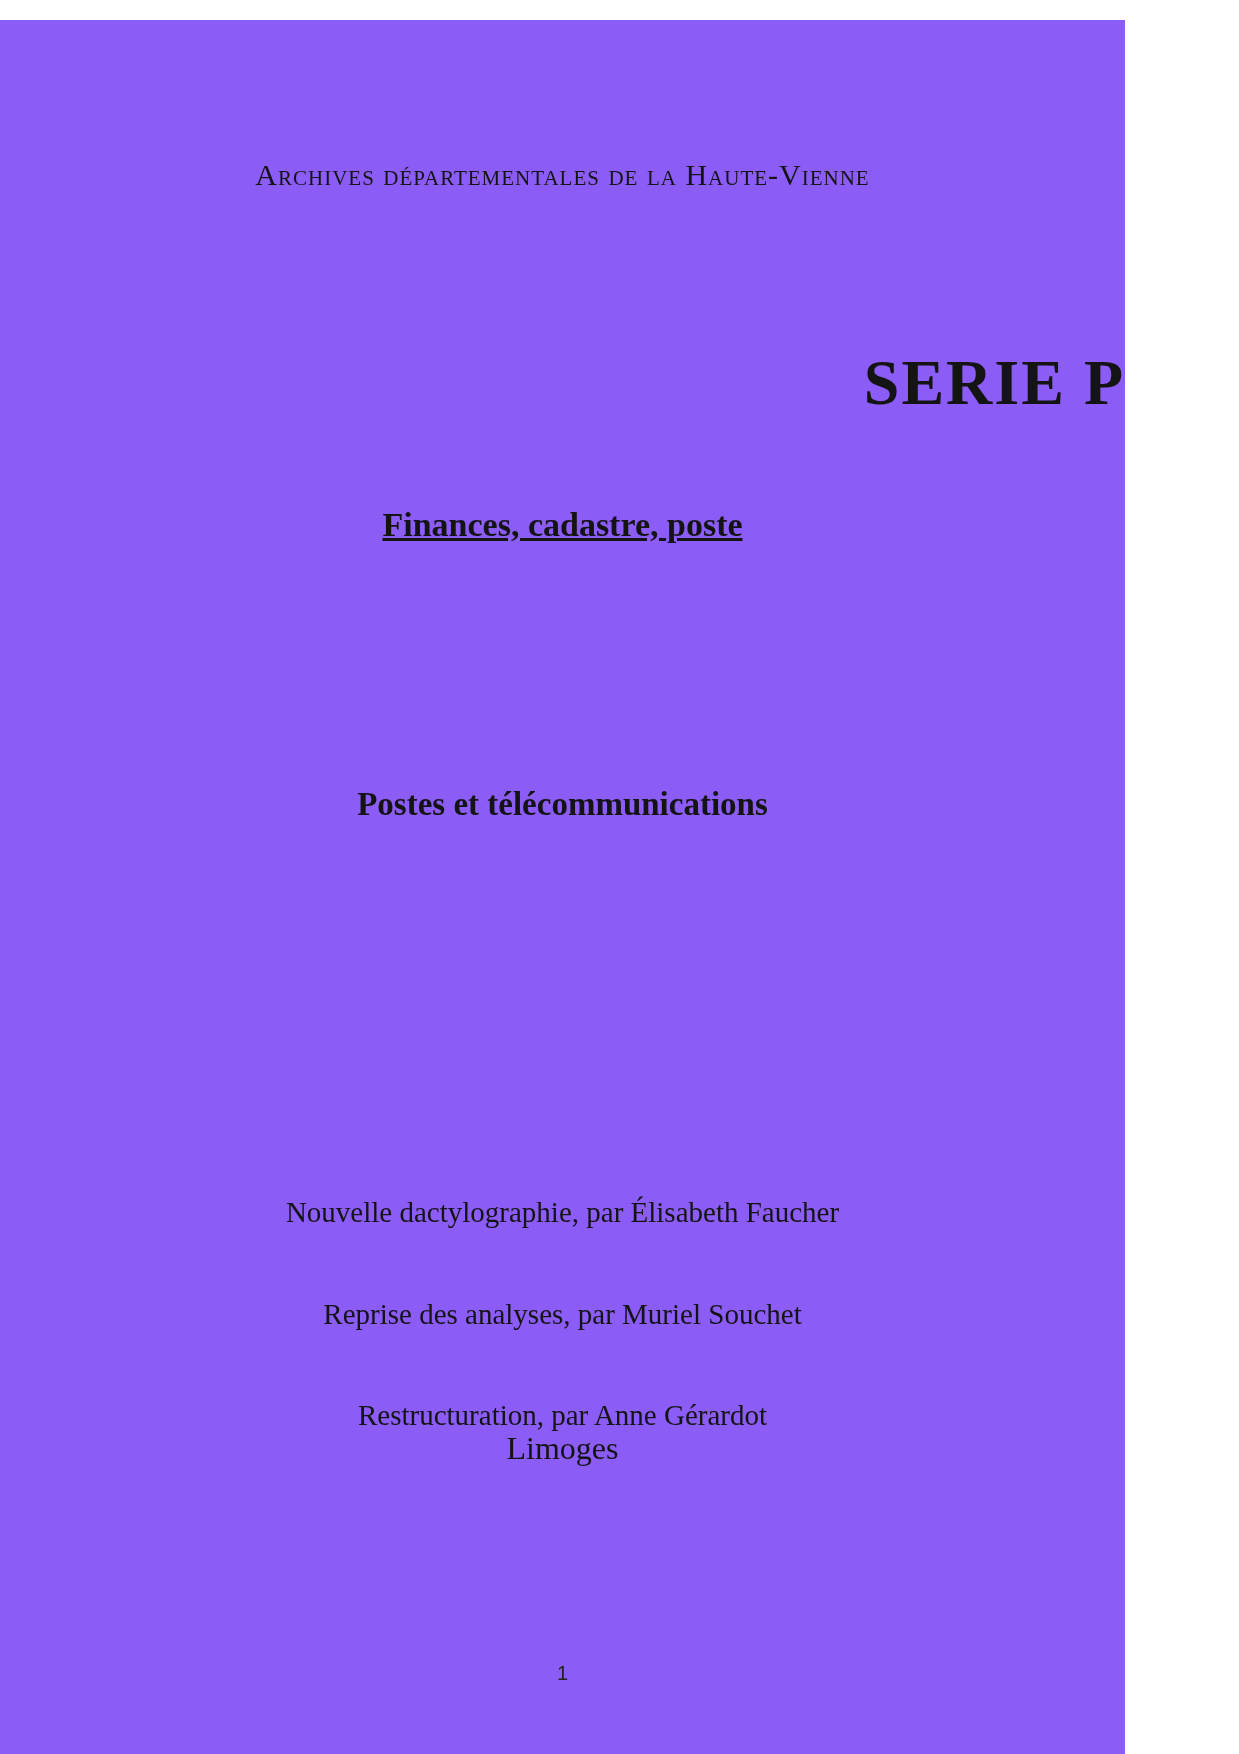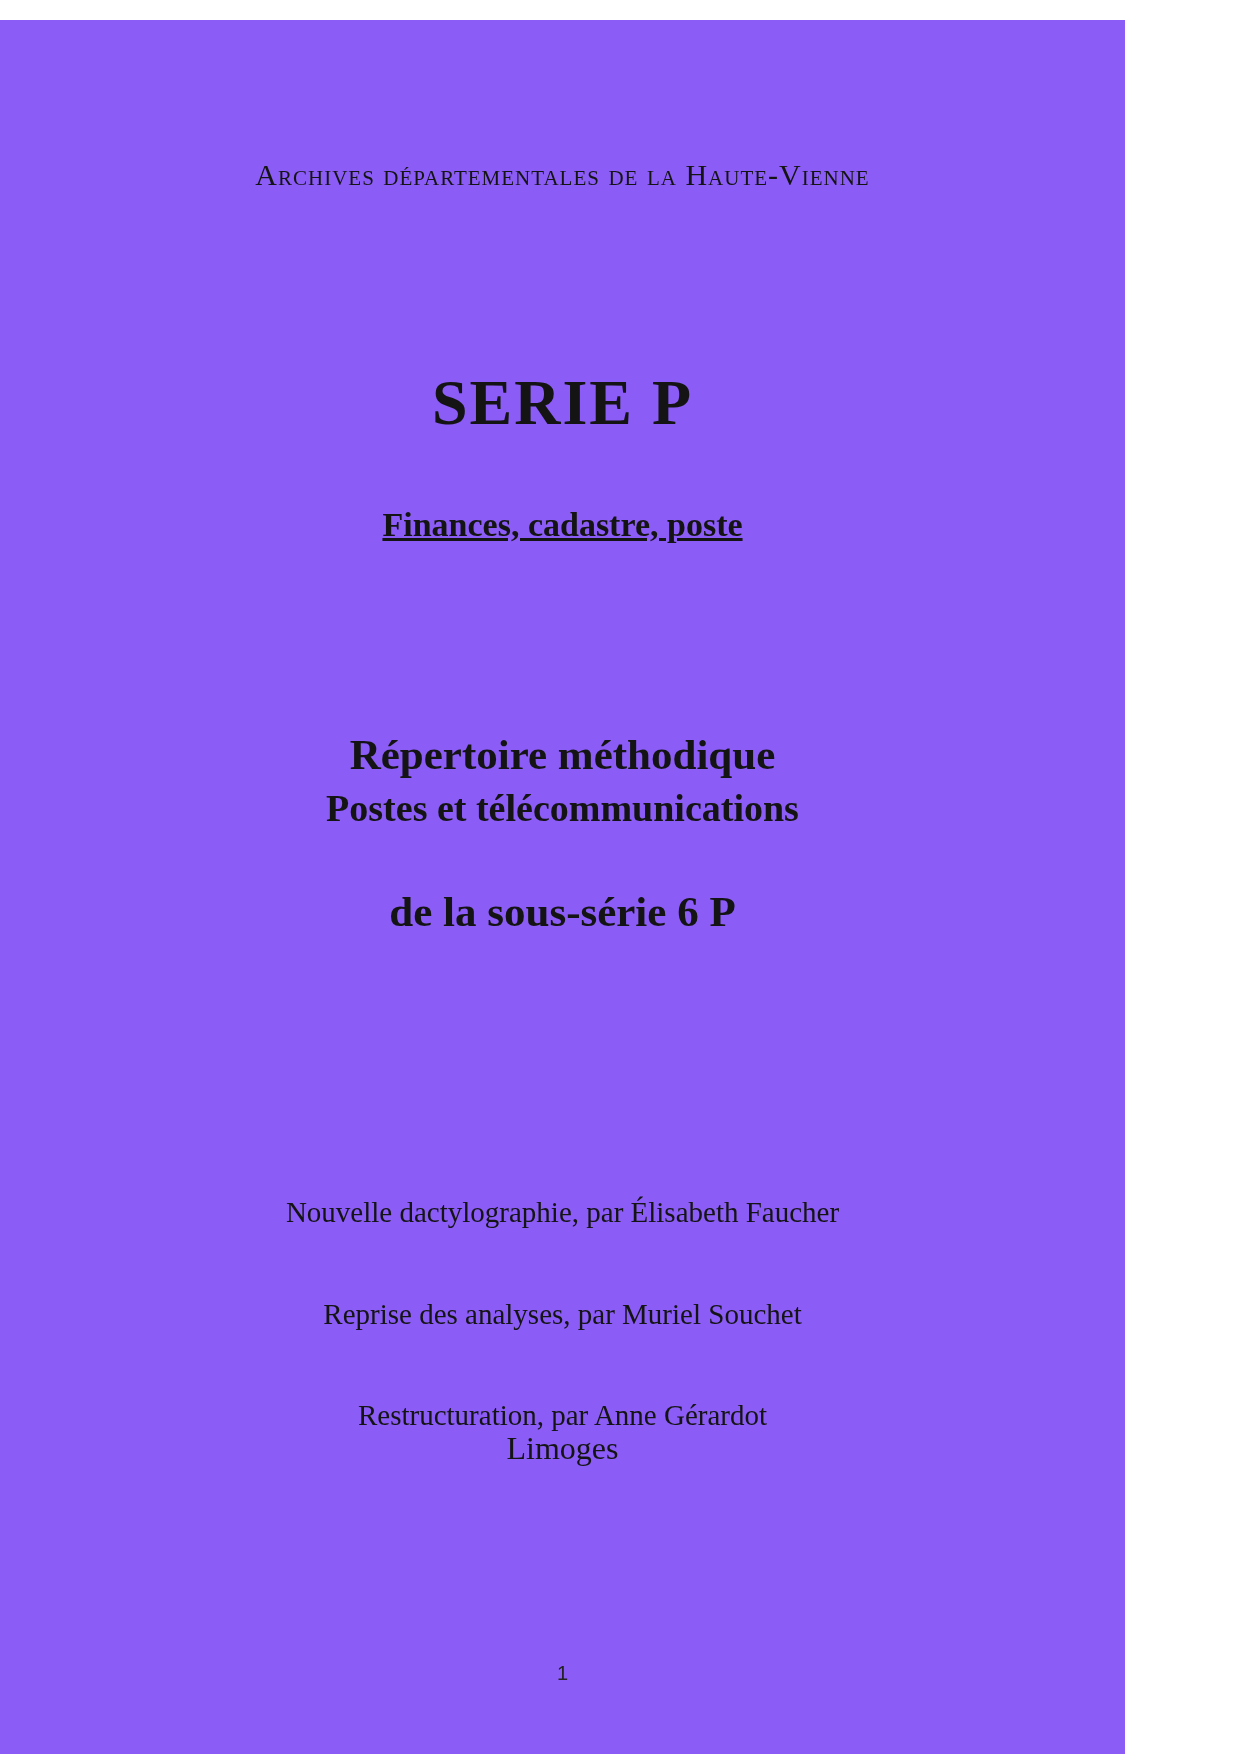--- a/index.html
+++ b/index.html
@@ -24,40 +24,41 @@
     text-align: center;
     white-space: pre-wrap;
   }
   .archive-header {
     top: 138px;
     font-size: 30px;
     font-variant: small-caps;
     letter-spacing: 1px;
   }
   .series-title {
-    top: 346px;
+    top: 326px;
     font-size: 64px;
     font-weight: bold;
     letter-spacing: 2px;
+    text-align: right;
   }
   .series-subtitle {
     top: 486px;
     font-size: 34px;
     font-weight: bold;
     text-decoration: underline;
   }
   .repertoire-title {
     top: 604px;
     font-size: 43px;
     font-weight: bold;
     line-height: 1.22;
   }
   .section-subtitle {
     top: 766px;
-    font-size: 38px;
+    font-size: 33px;
     font-weight: bold;
   }
   .credits {
     top: 1108px;
     font-size: 29px;
     line-height: 1.17;
   }
   .place {
     top: 1410px;
     font-size: 32px;
@@ -77,24 +78,20 @@
 <body>
 
 <div class="page">
 
   <div class="line archive-header">Archives départementales de la Haute-Vienne</div>
 
   <div class="line series-title">SERIE P</div>
 
   <div class="line series-subtitle">Finances, cadastre, poste</div>
 
-  <div class="line repertoire-title">
-    <div>Répertoire méthodique</div>
-    <div>de la sous-série 6 P</div>
-  </div>
 
   <div class="line section-subtitle">Postes et télécommunications</div>
 
   <div class="line credits">
     <div>Nouvelle dactylographie, par Élisabeth Faucher</div>
     <div>Reprise des analyses, par Muriel Souchet</div>
     <div>Restructuration, par Anne Gérardot</div>
   </div>
 
   <div class="line place">Limoges</div>

